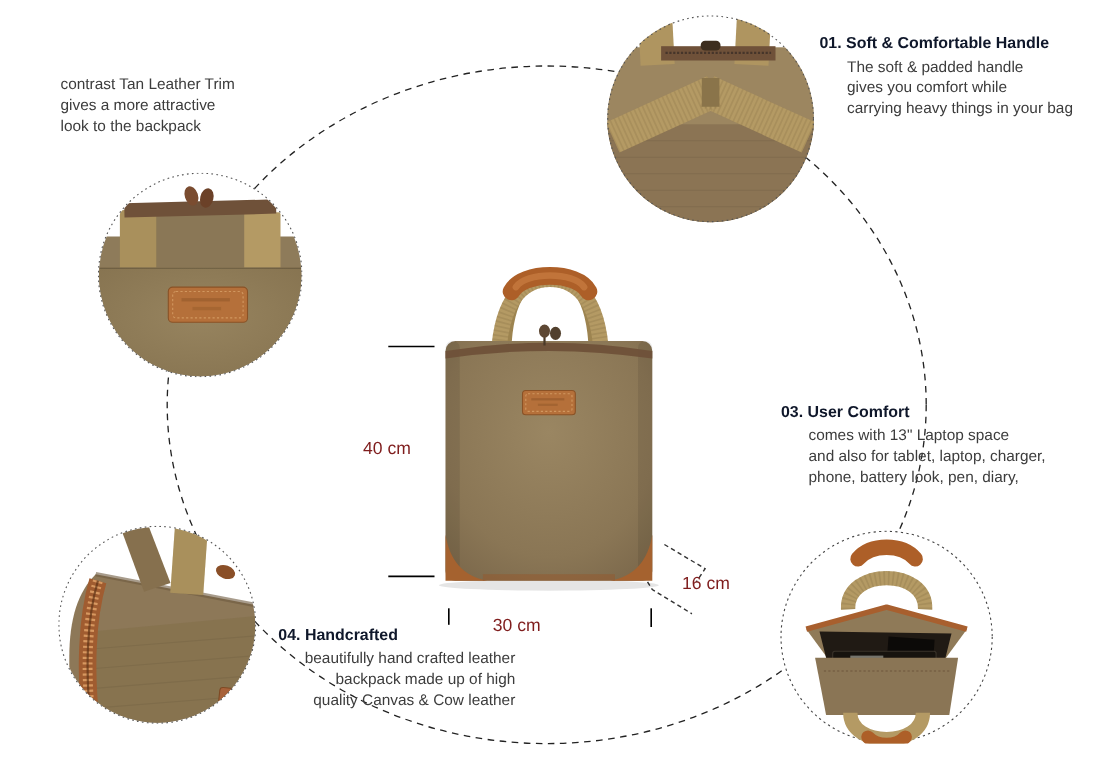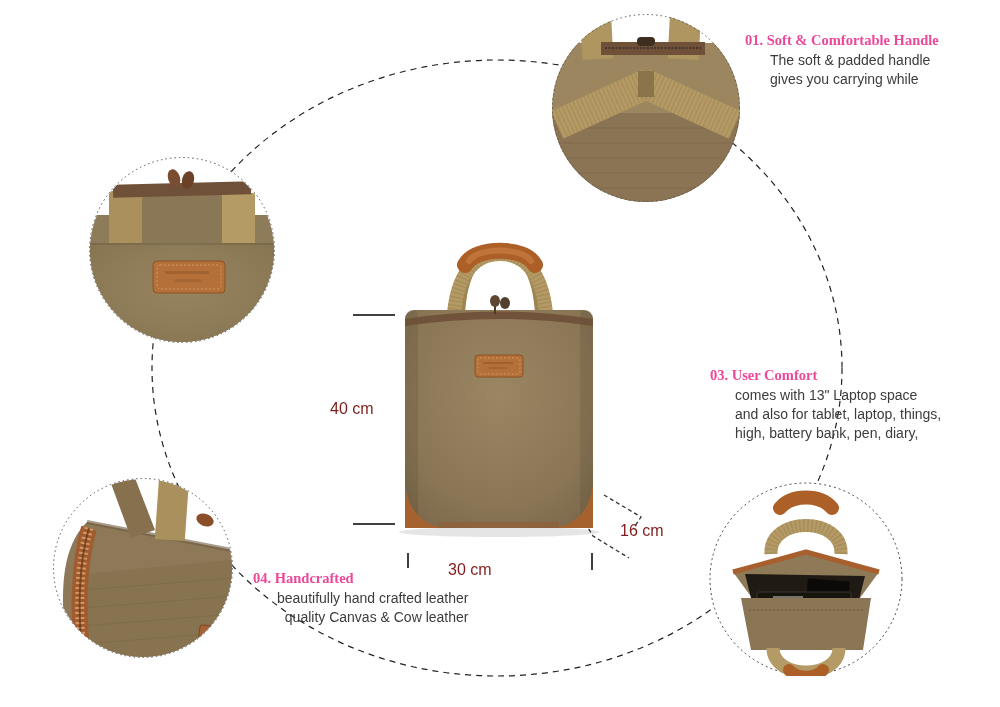--- a/index.html
+++ b/index.html
@@ -4,21 +4,21 @@
 <style>
   html,body{margin:0;padding:0;background:#ffffff;}
   .stage{
     position:relative;width:1000px;height:707px;background:#ffffff;
     font-family:"Liberation Sans", sans-serif;overflow:hidden;
   }
   .abs{position:absolute;}
   svg{display:block;}
   .feature{position:absolute;}
   .feature-title{
-    font-size:14.5px;font-weight:bold;color:#ec4899;line-height:18px;white-space:nowrap;font-family:Liberation Serif, serif;
+    font-size:14.5px;font-weight:bold;color:#0f172a;line-height:18px;white-space:nowrap;
   }
   .feature-lines{margin-top:2px;}
   .feature-line{
     font-size:14px;color:#3c3c3c;line-height:19px;white-space:nowrap;
   }
   .indent{padding-left:25px;}
   .dim-label{
     position:absolute;font-size:16px;color:#7f1d1d;white-space:nowrap;
   }
   .circle-photo{position:absolute;}
@@ -215,37 +215,44 @@
         <path d="M64,166 C64,198 130,198 130,166" fill="none" stroke-width="13" stroke="#b49a64"></path>
         <path d="M80,188 C88,197 106,197 114,188" fill="none" stroke-width="12" stroke-linecap="round" stroke="#ad5f28"></path>
       </g>
     </svg>
   </div>
 
   <div class="feature" style="left:745px;top:31px;">
     <div class="feature-title">01. Soft &amp; Comfortable Handle</div>
     <div class="feature-lines indent">
       <div class="feature-line">The soft &amp; padded handle</div>
-      <div class="feature-line">gives you carrying while</div>
+      <div class="feature-line">gives you comfort while</div>
+      <div class="feature-line">carrying heavy things in your bag</div>
     </div>
   </div>
 
   <div class="feature" style="left:30px;top:65px;">
+    <div class="feature-lines indent">
+      <div class="feature-line">contrast Tan Leather Trim</div>
+      <div class="feature-line">gives a more attractive</div>
+      <div class="feature-line">look to the backpack</div>
+    </div>
   </div>
 
   <div class="feature" style="left:710px;top:366px;">
     <div class="feature-title">03. User Comfort</div>
     <div class="feature-lines indent">
       <div class="feature-line">comes with 13" Laptop space</div>
-      <div class="feature-line">and also for tablet, laptop, things,</div>
-      <div class="feature-line">high, battery bank, pen, diary,</div>
+      <div class="feature-line">and also for tablet, laptop, charger,</div>
+      <div class="feature-line">phone, battery look, pen, diary,</div>
     </div>
   </div>
 
   <div class="feature" style="left:253px;top:569px;">
     <div class="feature-title">04. Handcrafted</div>
     <div class="feature-lines indent" style="padding-left:24px;text-align:right;">
       <div class="feature-line">beautifully hand crafted leather</div>
+      <div class="feature-line">backpack made up of high</div>
       <div class="feature-line">quality Canvas &amp; Cow leather</div>
     </div>
   </div>
 
 </div>
 
 </body></html>

